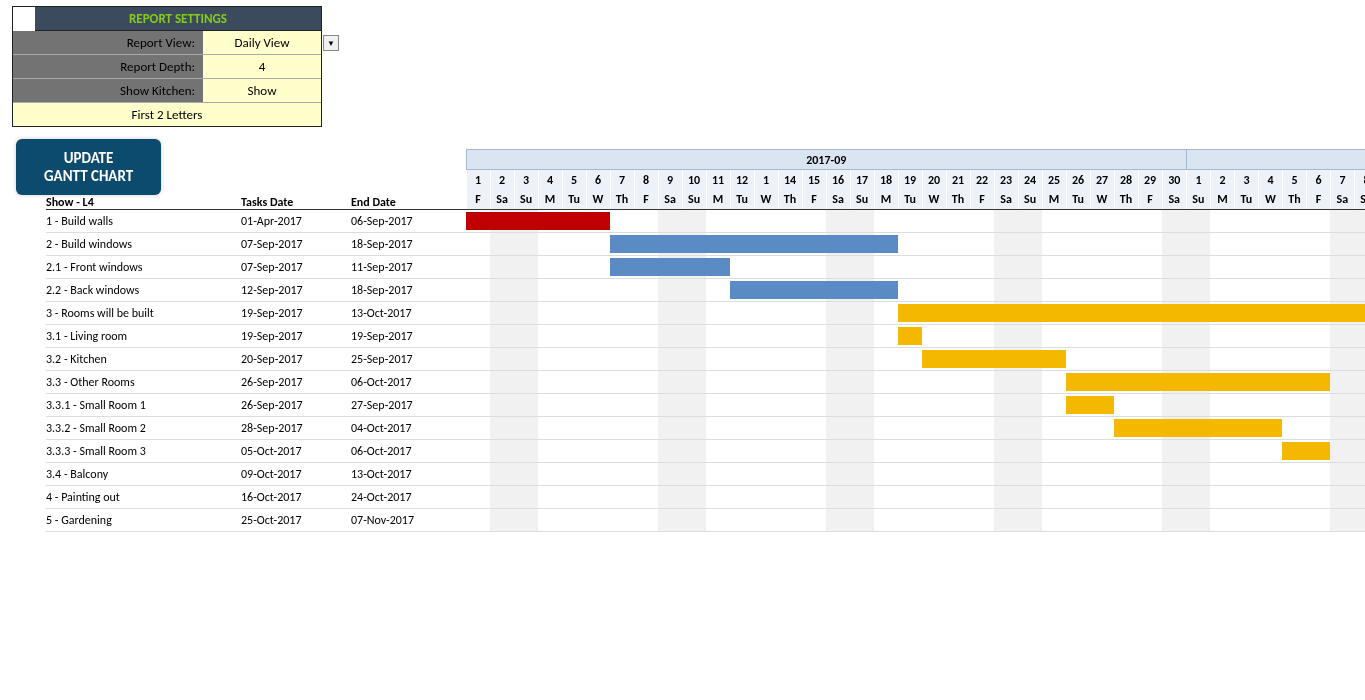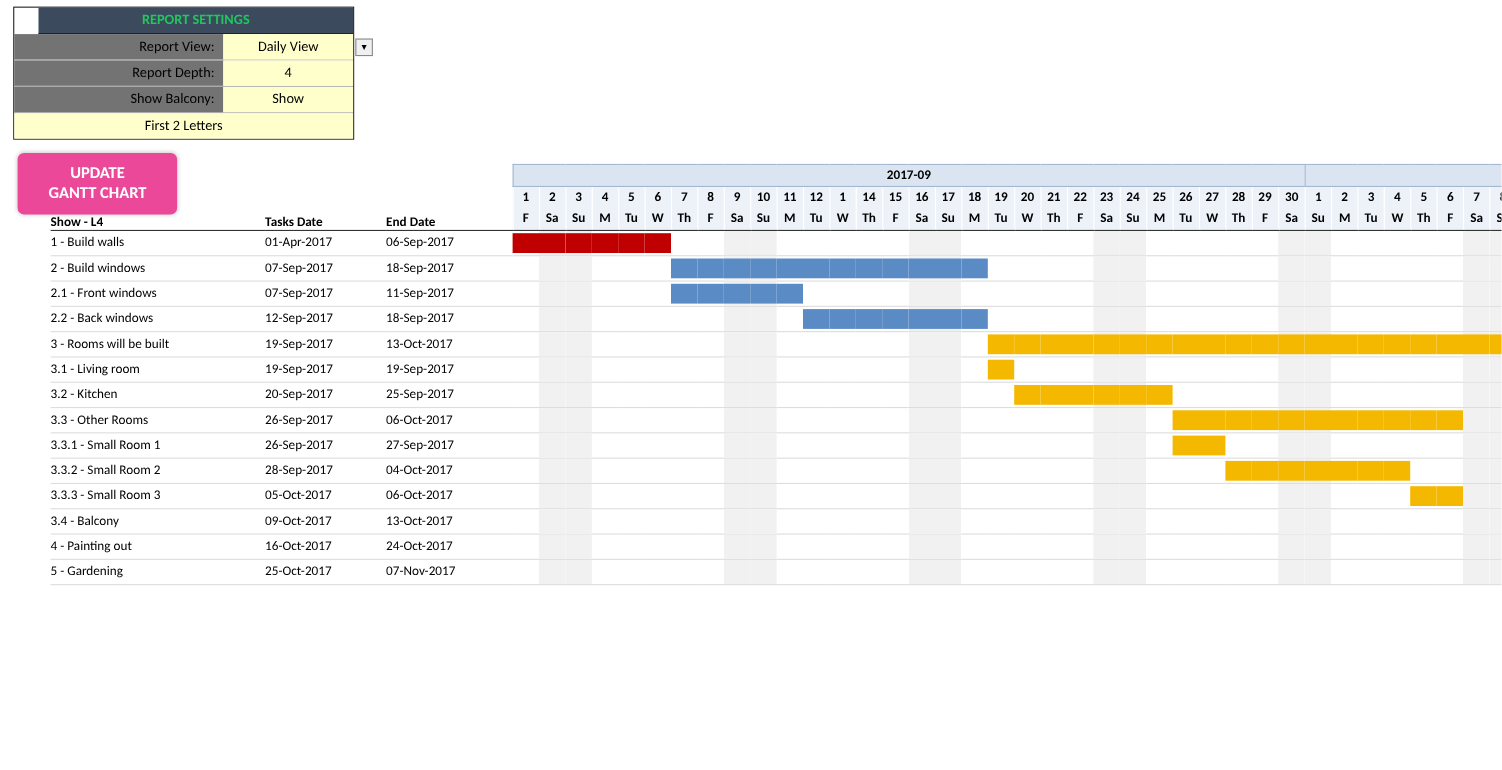--- a/index.html
+++ b/index.html
@@ -14,21 +14,21 @@
   }
   .settings {
     width: 310px;
     border: 1px solid #222;
     margin-left: 6px;
     margin-bottom: 6px;
     border-collapse: collapse;
   }
   .settings-title {
     background: #3b4a5c;
-    color: #22c55e;
+    color: #84cc16;
     font-weight: bold;
     text-align: center;
     padding: 4px 11px;
     border-bottom: 1px solid #222;
     margin-left: 22px;
   }
   .settings-row { display: flex; border-bottom: 1px solid #aaa; }
   .settings-row:last-child { border-bottom: none; }
   .settings-label {
     flex: 0 0 190px;
@@ -52,21 +52,21 @@
     border: 1px solid #888;
     background: #f0f0f0;
     display:flex;
     align-items:center;
     justify-content:center;
     font-size: 8px;
   }
   .update-btn {
     display: inline-block;
     margin: 6px 0 0 10px;
-    background: #ec4899;
+    background: #0c4a6e;
     color: #fff;
     font-weight: bold;
     font-size: 15px;
     text-align: center;
     padding: 10px 28px;
     border-radius: 6px;
     cursor: pointer;
     box-shadow: 0 0 4px rgba(0,0,0,0.2);
     line-height: 1.2;
   }
@@ -141,21 +141,21 @@
   <div id="settings-body">
       <div class="settings-row">
         <div class="settings-label">Report View:</div>
         <div class="settings-value">Daily View<div class="dropdown-arrow">▼</div></div>
       </div>
       <div class="settings-row">
         <div class="settings-label">Report Depth:</div>
         <div class="settings-value">4</div>
       </div>
       <div class="settings-row">
-        <div class="settings-label">Show Balcony:</div>
+        <div class="settings-label">Show Kitchen:</div>
         <div class="settings-value">Show</div>
       </div>
       <div class="settings-row">
         <div class="settings-value">First 2 Letters</div>
       </div>
     </div>
 </div>
 
 <div class="update-btn">
   <div>UPDATE</div>

